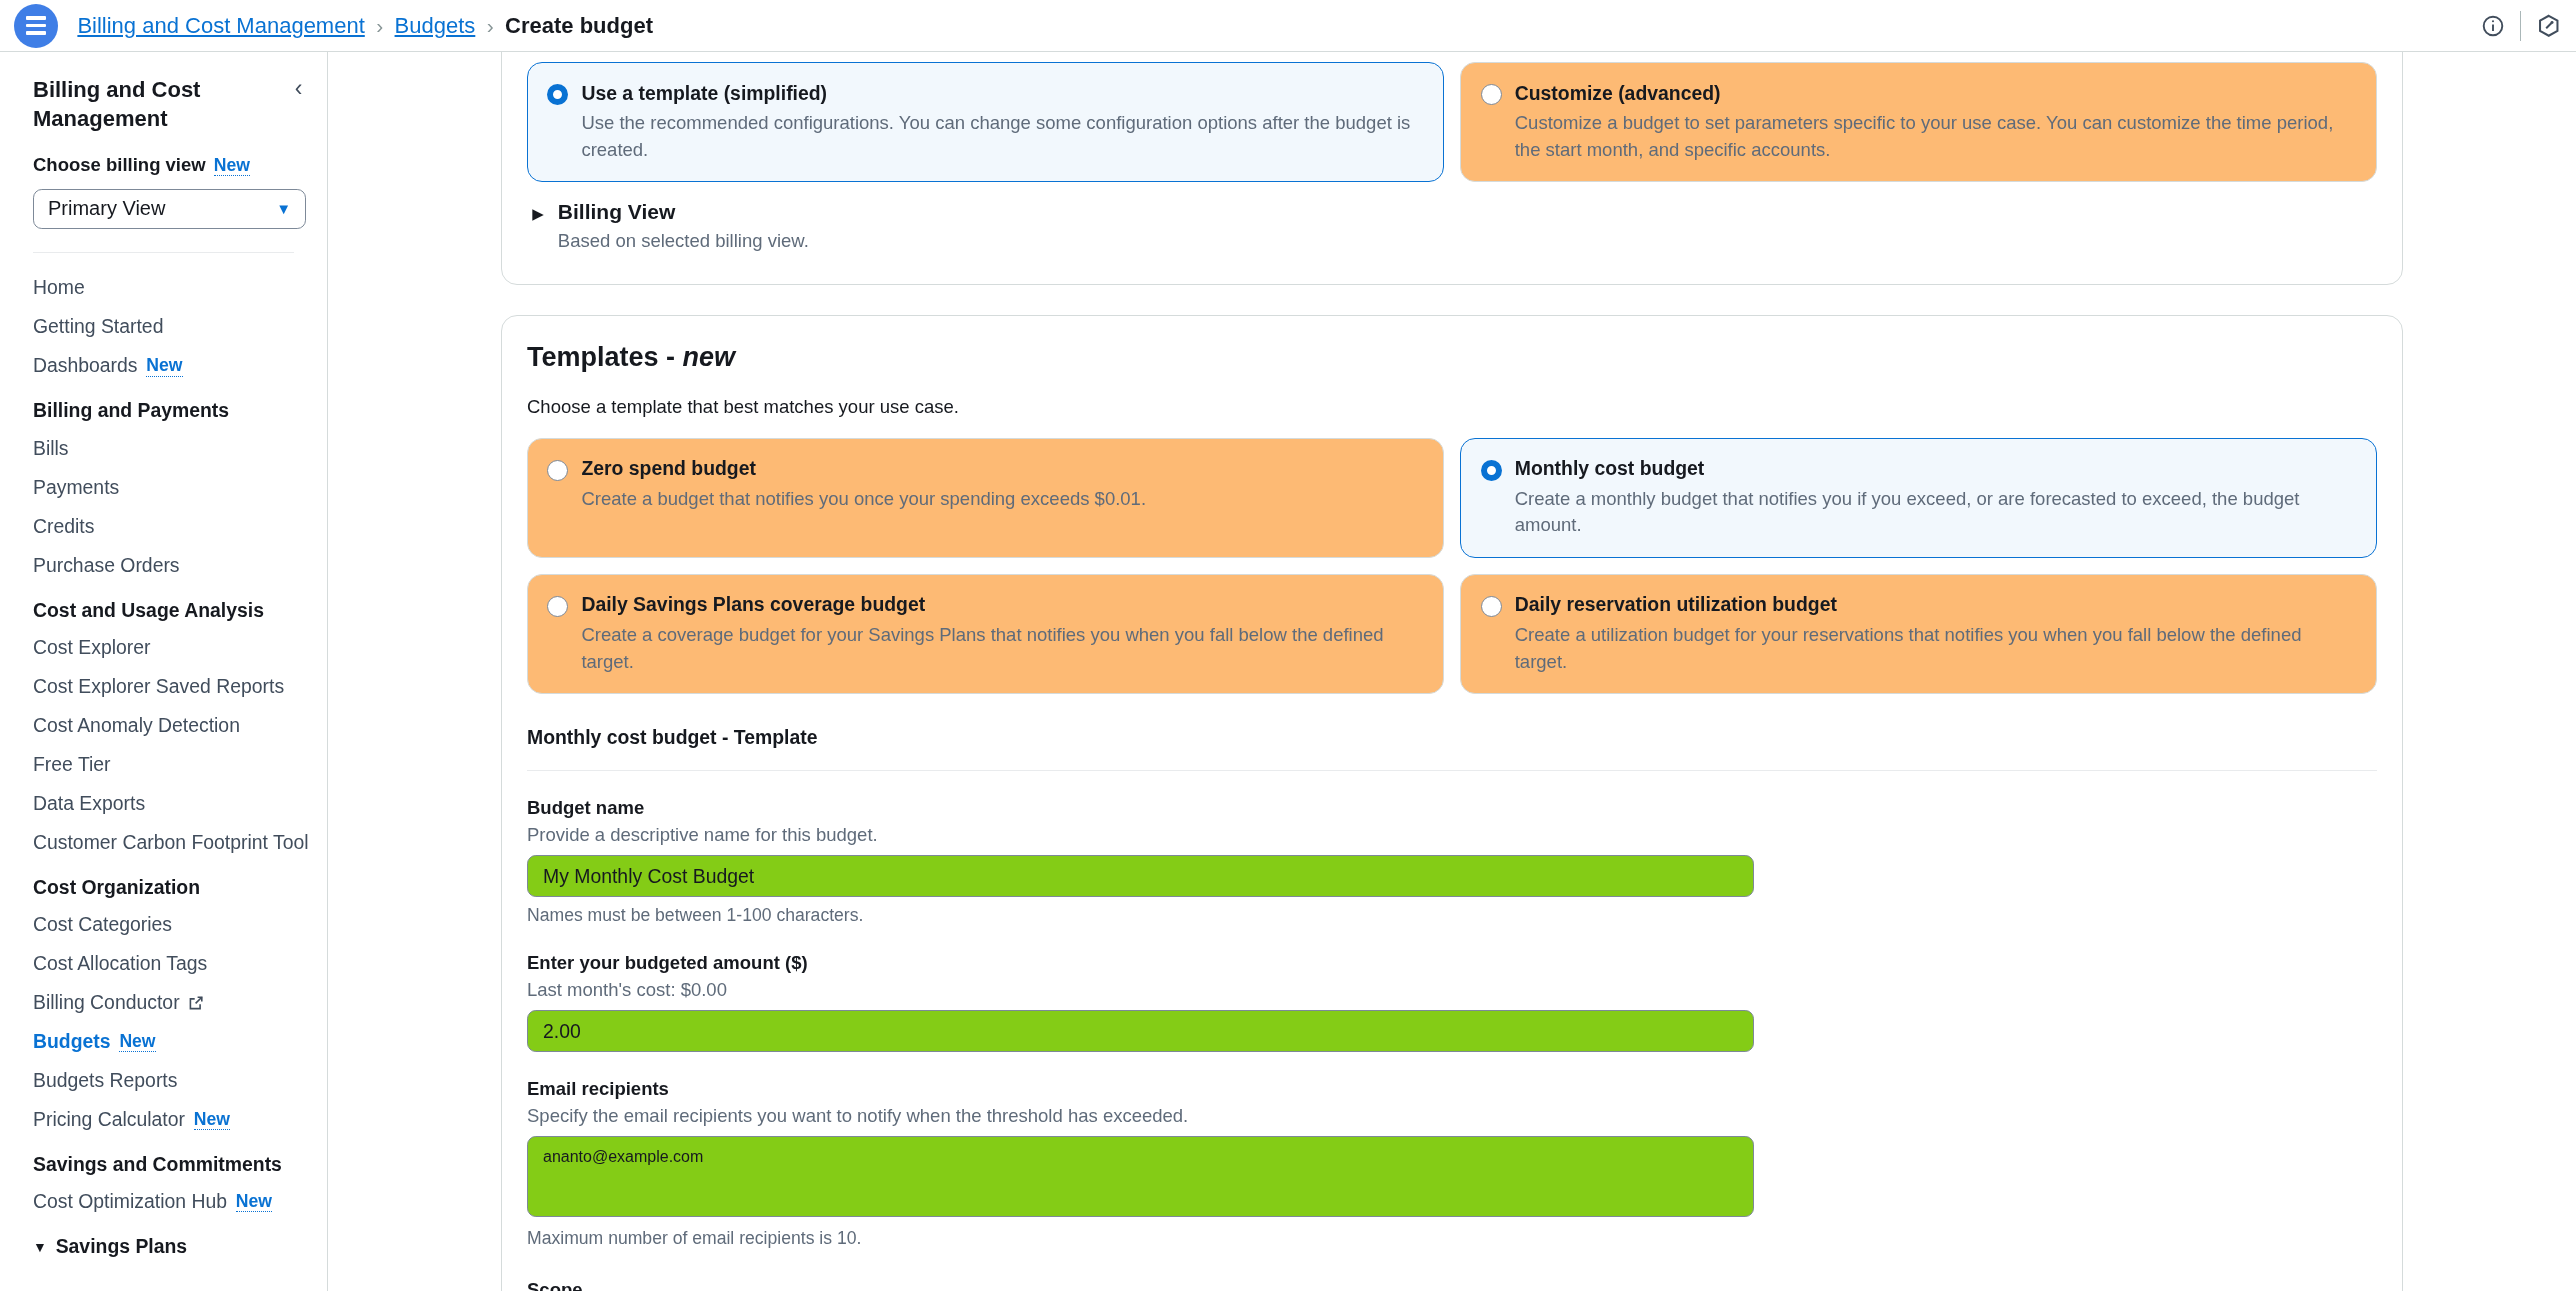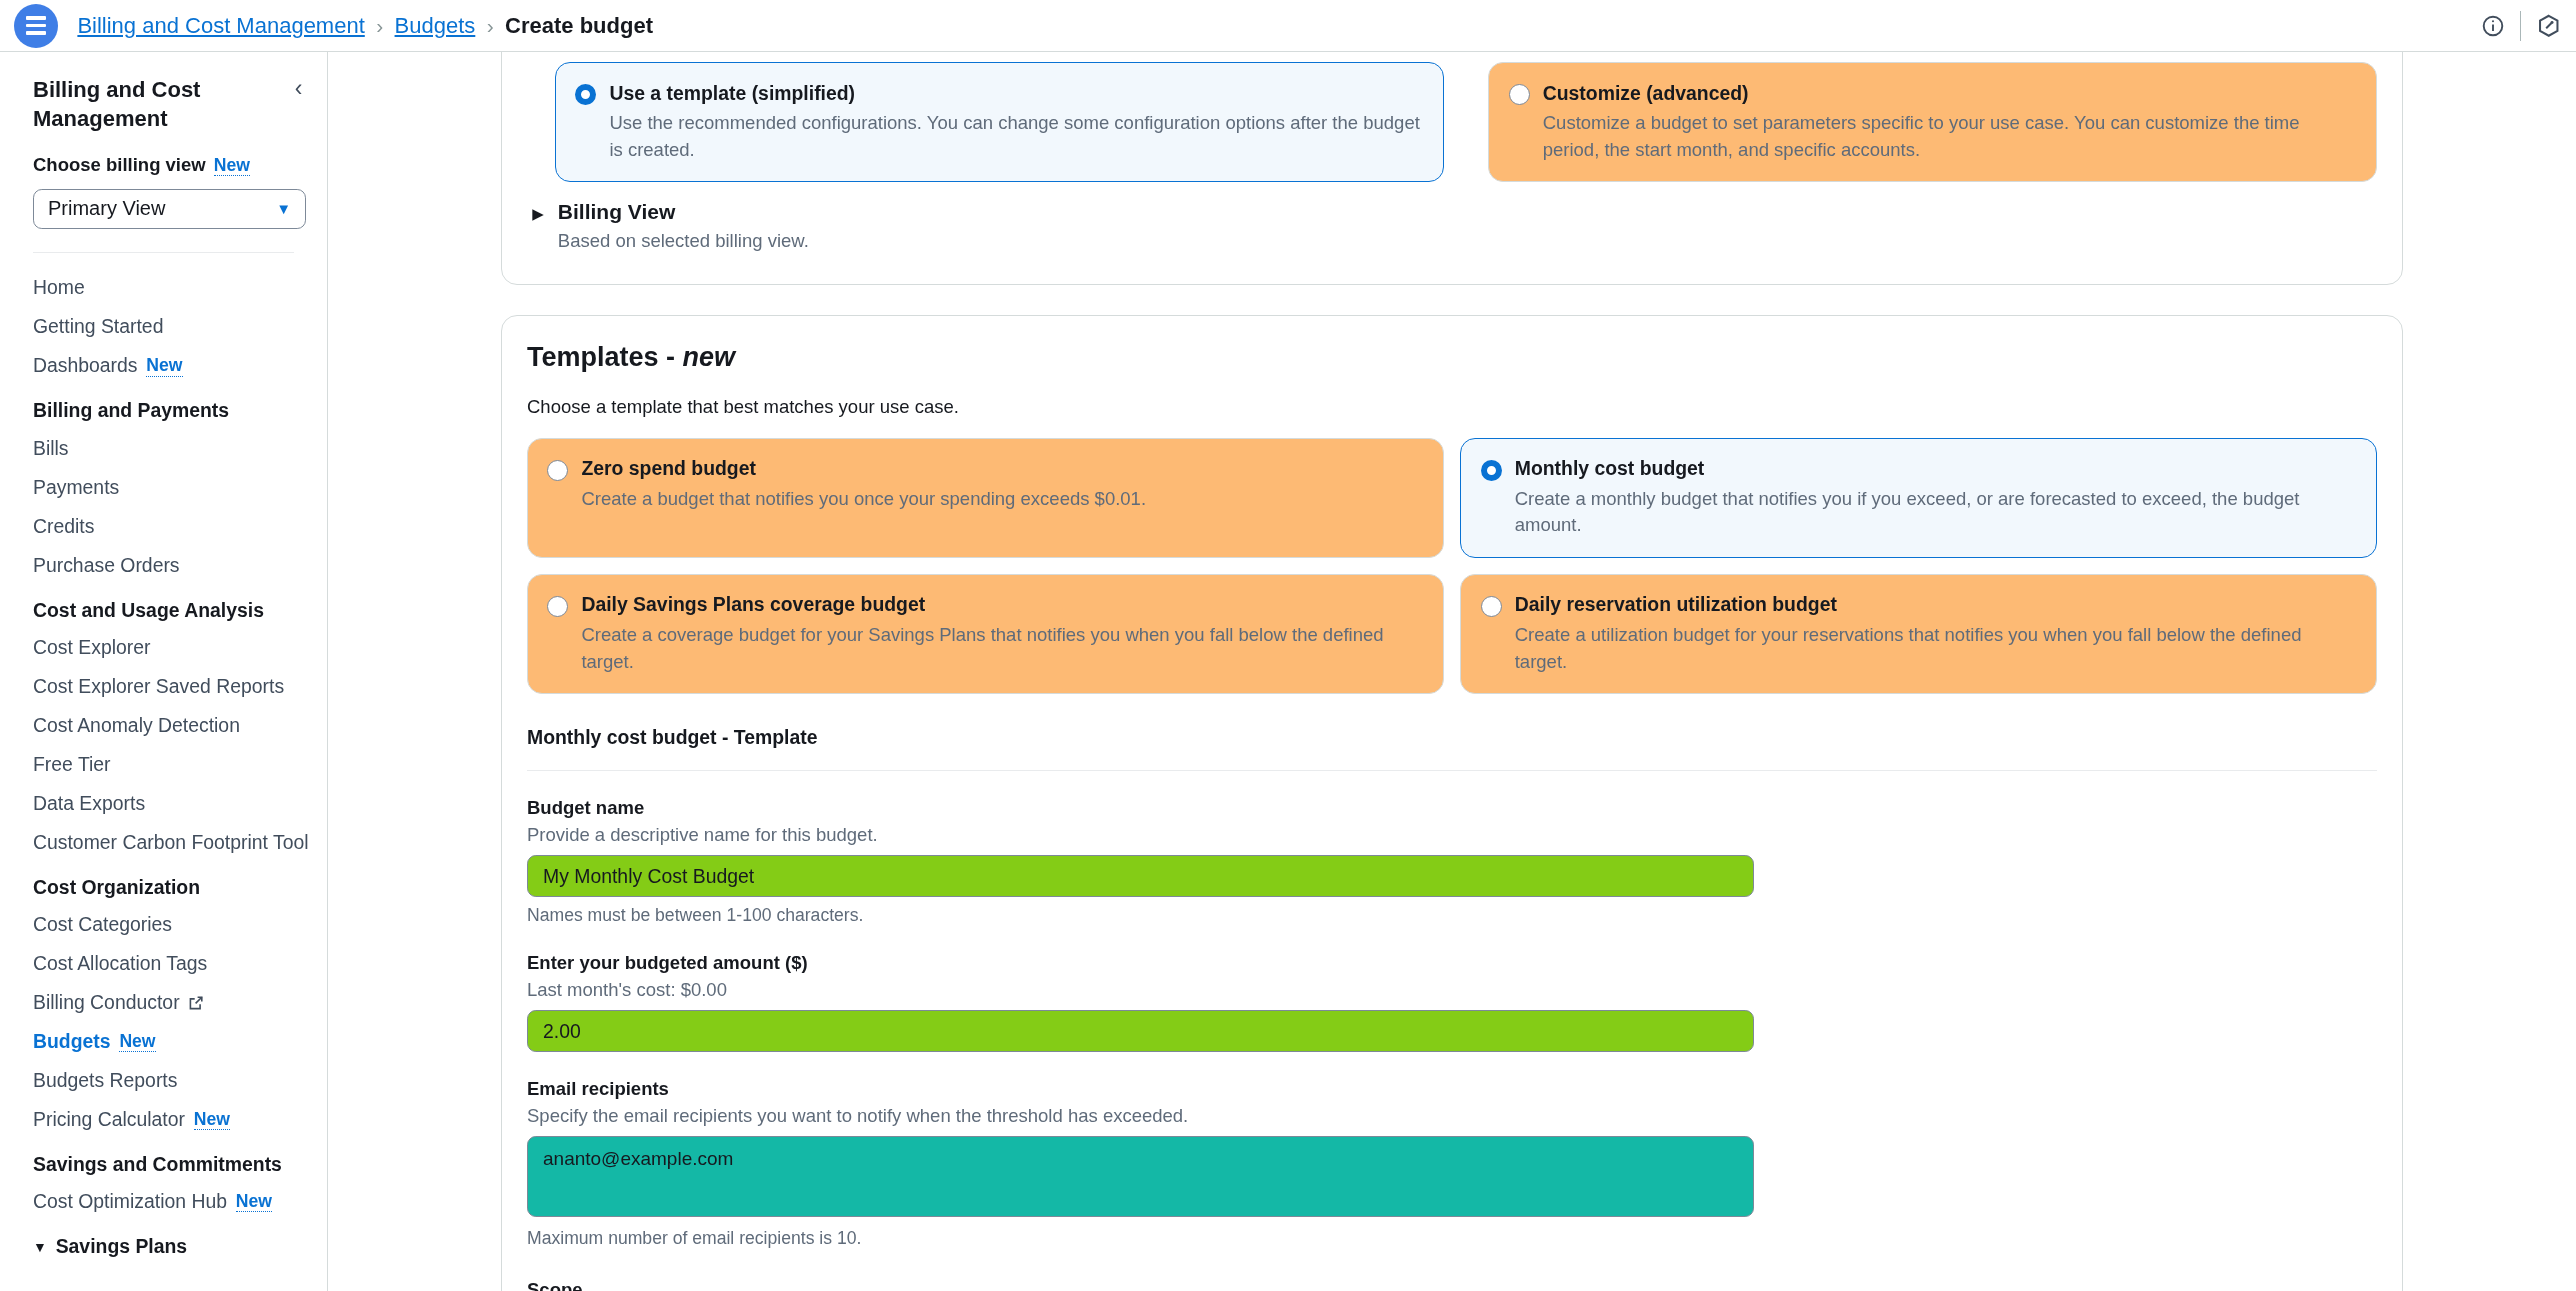--- a/index.html
+++ b/index.html
@@ -74,21 +74,21 @@
   }
   .panel-inner { padding: 23px 25px 25px 25px; }
 
   
   .card-grid { display: flex; gap: 16.7px; }
   .choice-card {
     flex: 1; border: 1.8px solid #d5dbdb; border-radius: 15px; background: #fdba74;
     padding: 17.6px 19.4px 17.6px 19.4px; display: flex; gap: 13px; cursor: pointer; min-height: 0;
   }
   .choice-card.selected { border-color: #0972d3; background: #f2f8fd; }
-  .choice-card.h-tall { min-height: 86px; margin-left: 28px; }
+  .choice-card.h-tall { min-height: 86px; }
   .radio {
     width: 21px; height: 21px; border-radius: 50%; border: 1.8px solid #7d8998;
     background: #fff; flex: none; margin-top: 3.5px;
   }
   .radio.on { border-color: #0972d3; border-width: 6.2px; }
   .card-title { font-size: 19.4px; font-weight: bold; color: #16191f; line-height: 1.25; }
   .card-desc { font-size: 18.5px; color: #5f6b7a; line-height: 1.45; margin-top: 5.3px; }
 
   
   .expand-row { display: flex; gap: 14px; align-items: flex-start; padding: 17.6px 5.3px 7px 5.3px; }
@@ -109,22 +109,22 @@
 
   .field { margin-top: 26px; }
   .f-label { font-size: 18.5px; font-weight: bold; color: #16191f; }
   .f-desc { font-size: 18.5px; color: #5f6b7a; margin-top: 4.4px; }
   .f-input {
     margin-top: 9.7px; width: 1227px; height: 42px; border: 0.9px solid #7d8998; border-radius: 8.8px;
     font-size: 19.4px; color: #16191f; padding: 0 15px; font-family: "Liberation Sans", sans-serif; background:#84cc16;
   }
   .f-textarea {
     margin-top: 9.7px; width: 1227px; height: 81px; border: 0.9px solid #7d8998; border-radius: 8.8px;
-    font-size: 19px; color: #16191f; padding: 9.7px 15px; font-family: "Liberation Sans", sans-serif;
-    resize: none; background:#14b8a6; line-height: 1.3;
+    font-size: 16px; color: #16191f; padding: 9.7px 15px; font-family: "Liberation Sans", sans-serif;
+    resize: none; background:#84cc16; line-height: 1.3;
   }
   .f-hint { font-size: 17.6px; color: #5f6b7a; margin-top: 8px; }
 
   .scope-title { font-size: 18.5px; font-weight: bold; color: #16191f; margin-top: 30px; }
 </style>
 </head>
 <body>
 
 <div class="topbar">
   <div class="hamburger">

